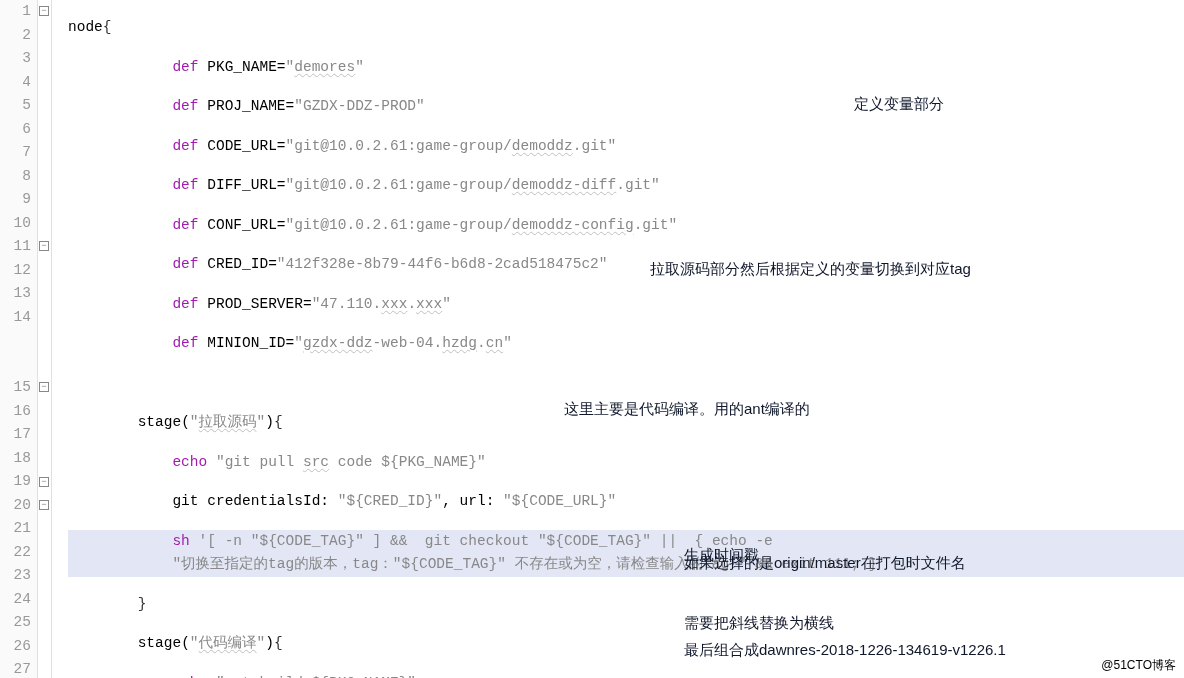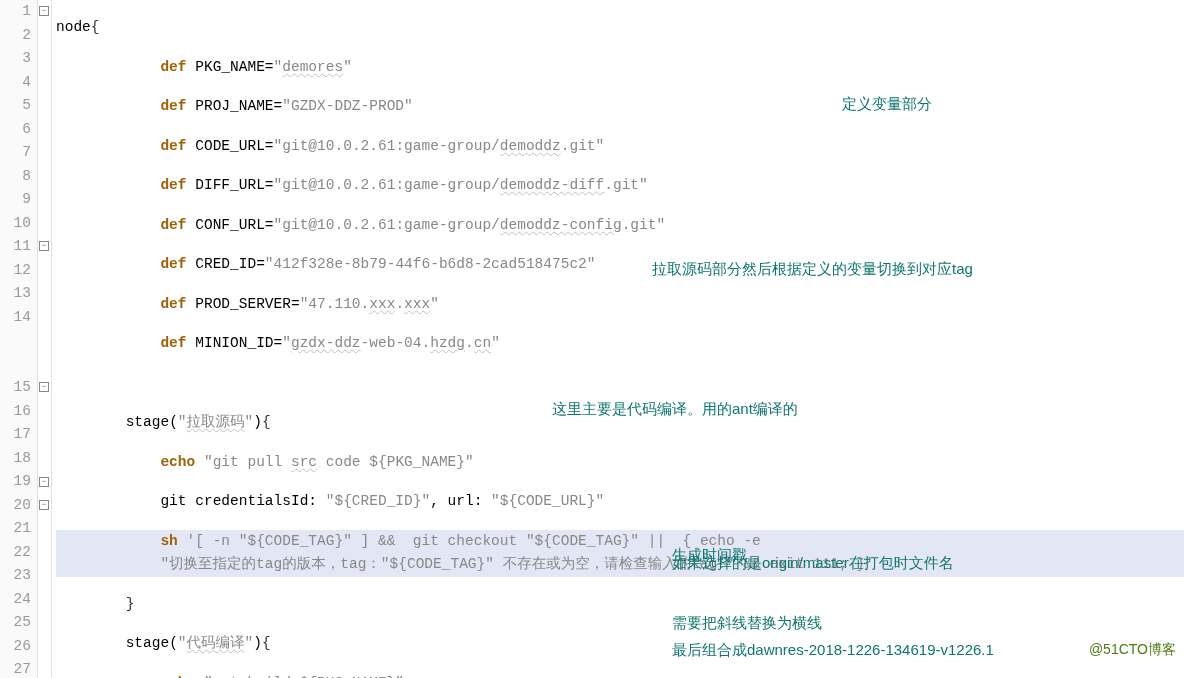--- a/index.html
+++ b/index.html
@@ -48,45 +48,46 @@
     line-height: 8px;
     text-align: center;
     color: #888;
     background: #fff;
   }
   .code {
     flex: 1;
     padding-left: 4px;
     position: relative;
     white-space: pre;
+    margin-left: 12px;
   }
   .line {
     height: 23.5px;
     line-height: 23.5px;
     position: relative;
   }
   .line.hl { background: #e3e7f5; }
-  .kw { color: #a16207; font-weight: bold; }
+  .kw { color: #a21caf; font-weight: normal; }
   .str { color: #888; }
   .ul { text-decoration: underline wavy #c0c0c0; text-decoration-thickness: 1px; text-underline-offset: 2px; }
   .name { color: #000; }
   .brace { color: #333; }
   .anno {
     position: absolute;
-    color: #0f766e;
+    color: #0f172a;
     font-family: "Microsoft YaHei", Arial, sans-serif;
     font-size: 15px;
     white-space: nowrap;
   }
   .watermark {
     position: absolute;
-    bottom: 19px;
+    bottom: 4px;
     right: 8px;
-    color: #4d7c0f;
-    font-size: 14px;
+    color: #000000;
+    font-size: 12px;
     font-family: Arial, sans-serif;
   }
 </style>
 </head>
 <body>
 
 <div class="editor">
   <div class="gutter">
     <div class="ln">1</div>
       <div class="ln">2</div>
@@ -149,21 +150,21 @@
 
 
 
 
 
 
 
 
 
     <div class="anno" style="top:95px;left:790px">定义变量部分</div>
-    <div class="anno" style="top:260px;left:600px">拉取源码部分然后根据定义的变量切换到对应tag</div>
+    <div class="anno" style="top:260px;left:586px">拉取源码部分然后根据定义的变量切换到对应tag</div>
     <div class="anno" style="top:400px;left:500px">这里主要是代码编译。用的ant编译的</div>
     <div class="anno" style="top:546px;left:620px">生成时间戳</div>
     <div class="anno" style="top:554px;left:620px">如果选择的是origin/master在打包时文件名</div>
     <div class="anno" style="top:614px;left:620px">需要把斜线替换为横线</div>
     <div class="anno" style="top:641px;left:620px">最后组合成dawnres-2018-1226-134619-v1226.1</div>
   </div>
 </div>
 <div class="watermark">@51CTO博客</div>
 
 </body></html>

